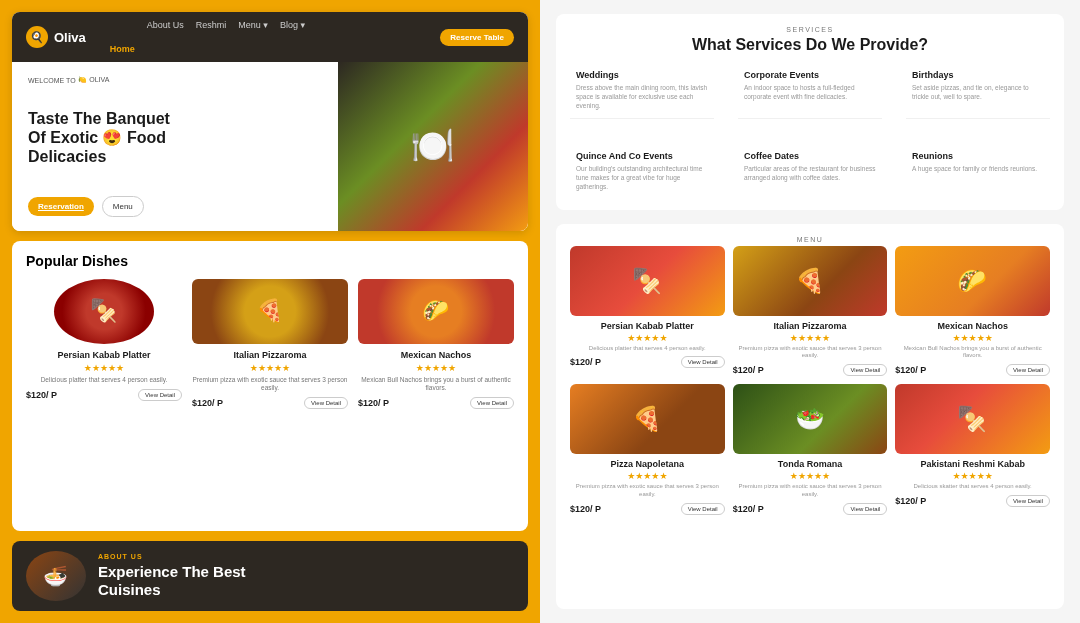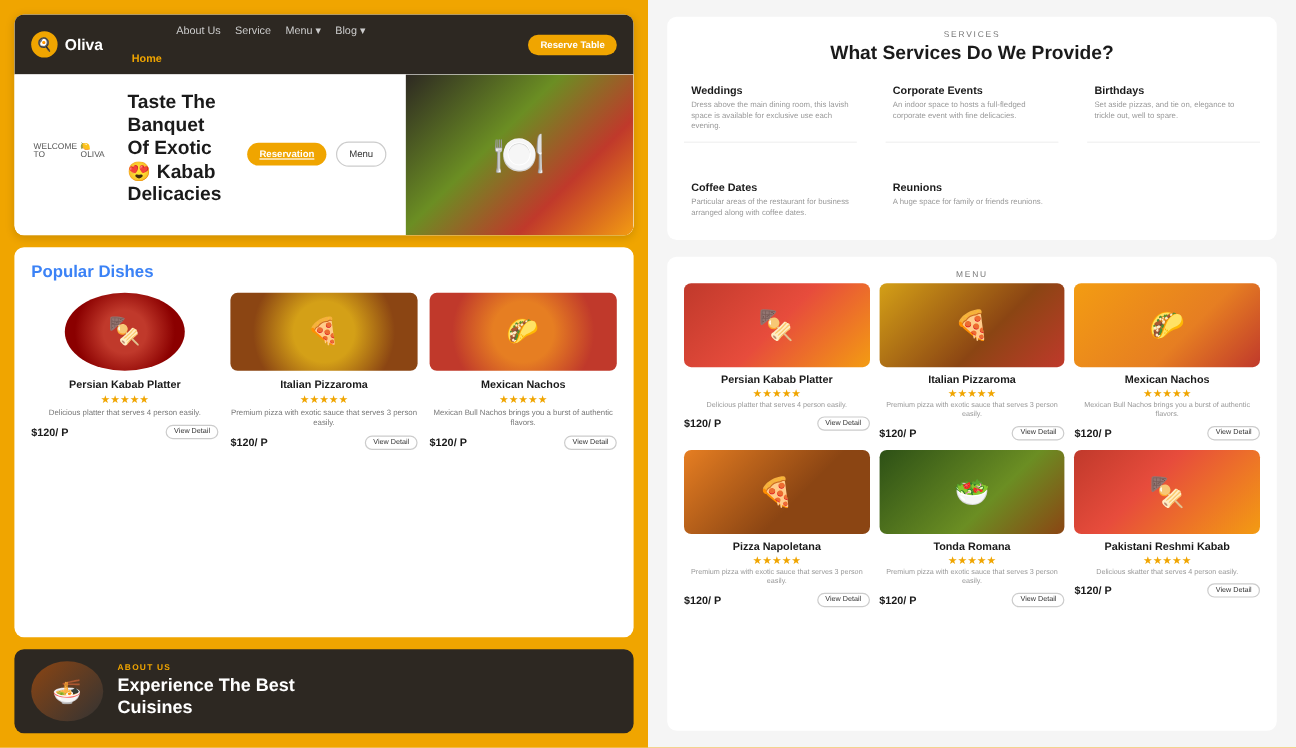--- a/index.html
+++ b/index.html
@@ -87,21 +87,21 @@
     
     .hero-section {
       display: flex;
       background: #fff;
       min-height: 130px;
     }
     .hero-left {
       flex: 1;
       padding: 14px 16px;
       display: flex;
-      flex-direction: row;
+      flex-direction: column;
       justify-content: center;
       gap: 19px;
     }
     .hero-welcome {
       font-size: 7px;
       color: #555;
       display: flex;
       align-items: center;
       gap: 3px;
       margin-bottom: 6px;
@@ -149,21 +149,21 @@
     .popular-section {
       background: #fff;
       border-radius: 8px;
       padding: 12px 14px;
       flex: 1;
       overflow: hidden;
     }
     .section-title {
       font-size: 14px;
       font-weight: 700;
-      color: #3b82f6;
+      color: #000000;
       margin-bottom: 10px;
     }
     .dishes-grid {
       display: flex;
       gap: 10px;
     }
     .dish-card {
       flex: 1;
       display: flex;
       flex-direction: column;
@@ -469,36 +469,36 @@
   <div class="website-card">
 
     <div class="nav-bar">
       <div class="nav-logo">
         <div class="nav-logo-icon">🍳</div>
         <span>Oliva</span>
       </div>
       <div class="nav-links">
         <a class="nav-link active">Home</a>
         <a class="nav-link-plain">About Us</a>
-        <a class="nav-link-plain">Service</a>
+        <a class="nav-link-plain">Reshmi</a>
         <a class="nav-link-plain">Menu ▾</a>
         <a class="nav-link-plain">Blog ▾</a>
       </div>
       <button class="nav-reserve-btn">Reserve Table</button>
     </div>
 
     <div class="hero-section">
       <div class="hero-left">
         <div class="hero-welcome">
           <span>WELCOME TO</span>
           <span>🍋 OLIVA</span>
         </div>
         <div class="hero-title">
           <span>Taste The Banquet</span><br>
-          <span>Of Exotic 😍 Kabab</span><br>
+          <span>Of Exotic 😍 Food</span><br>
           <span>Delicacies</span>
         </div>
         <div class="hero-buttons">
           <button class="btn-reservation">Reservation</button>
           <button class="btn-menu">Menu</button>
         </div>
       </div>
       <div class="hero-right">
         <div style="width:100%;height:100%;background:linear-gradient(135deg,#2d2822 0%,#6B8E23 40%,#c0392b 70%,#f39c12 100%);display:flex;align-items:center;justify-content:center;font-size:36px;">🍽️</div>
       </div>
@@ -571,20 +571,24 @@
       </div>
       <div class="service-item">
         <div class="service-name">Corporate Events</div>
         <div class="service-desc">An indoor space to hosts a full-fledged corporate event with fine delicacies.</div>
       </div>
       <div class="service-item">
         <div class="service-name">Birthdays</div>
         <div class="service-desc">Set aside pizzas, and tie on, elegance to trickle out, well to spare.</div>
       </div>
       <div class="service-item">
+        <div class="service-name">Quince And Co Events</div>
+        <div class="service-desc">Our building's outstanding architectural time tune makes for a great vibe for huge gatherings.</div>
+      </div>
+      <div class="service-item">
         <div class="service-name">Coffee Dates</div>
         <div class="service-desc">Particular areas of the restaurant for business arranged along with coffee dates.</div>
       </div>
       <div class="service-item">
         <div class="service-name">Reunions</div>
         <div class="service-desc">A huge space for family or friends reunions.</div>
       </div>
 
     </div>
   </div>

